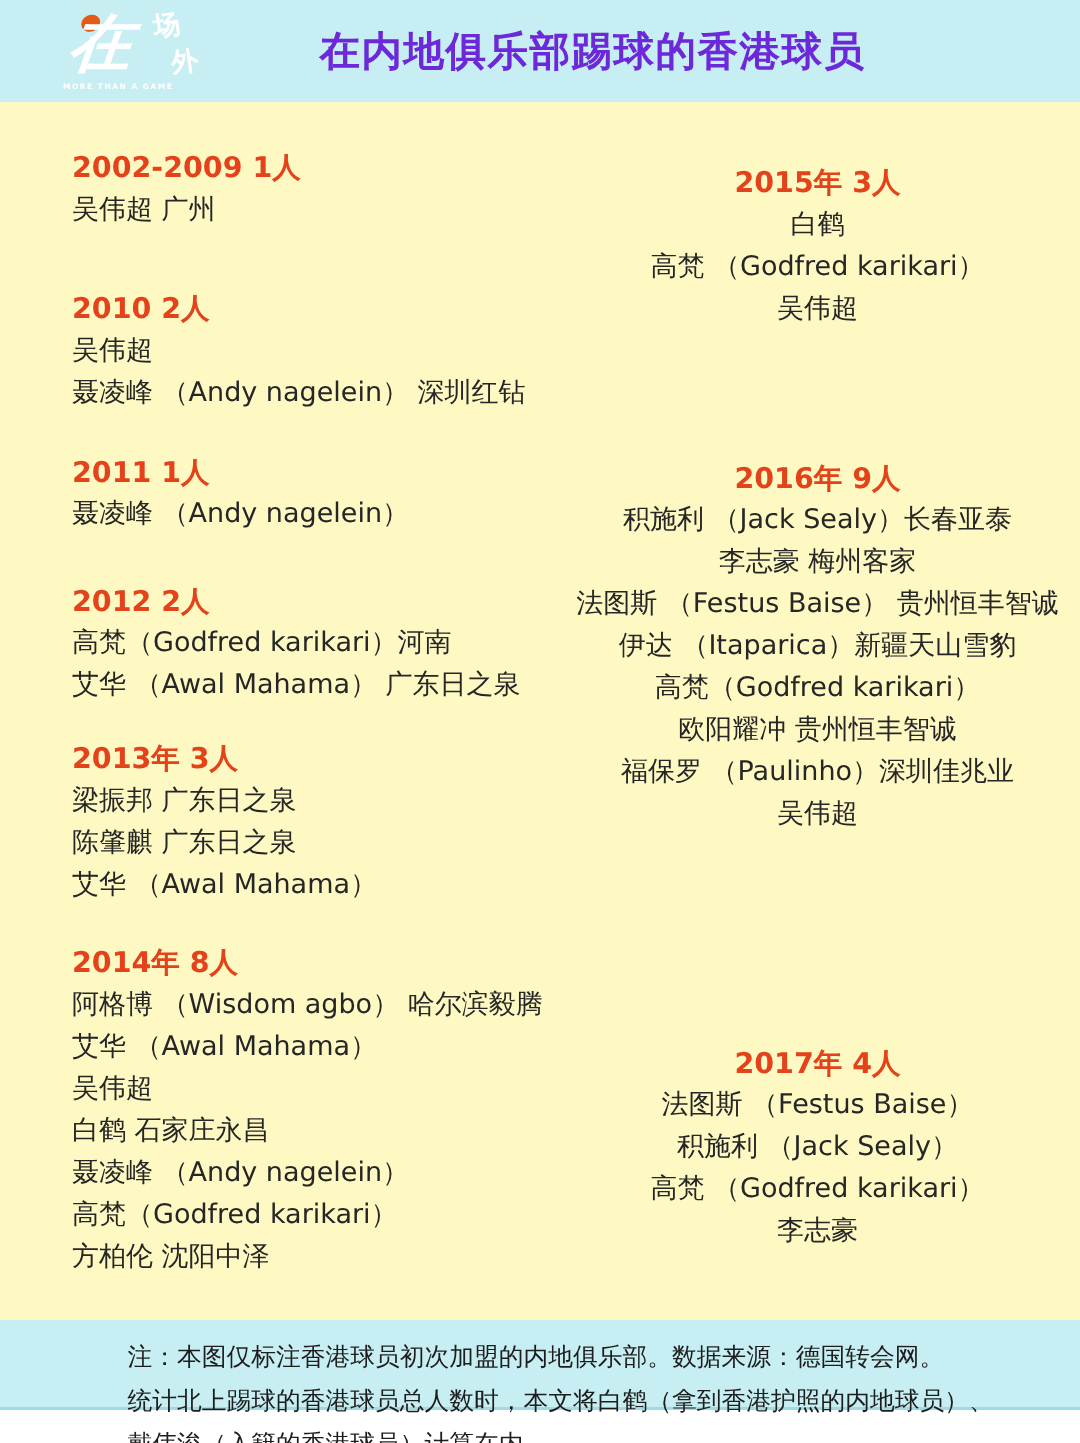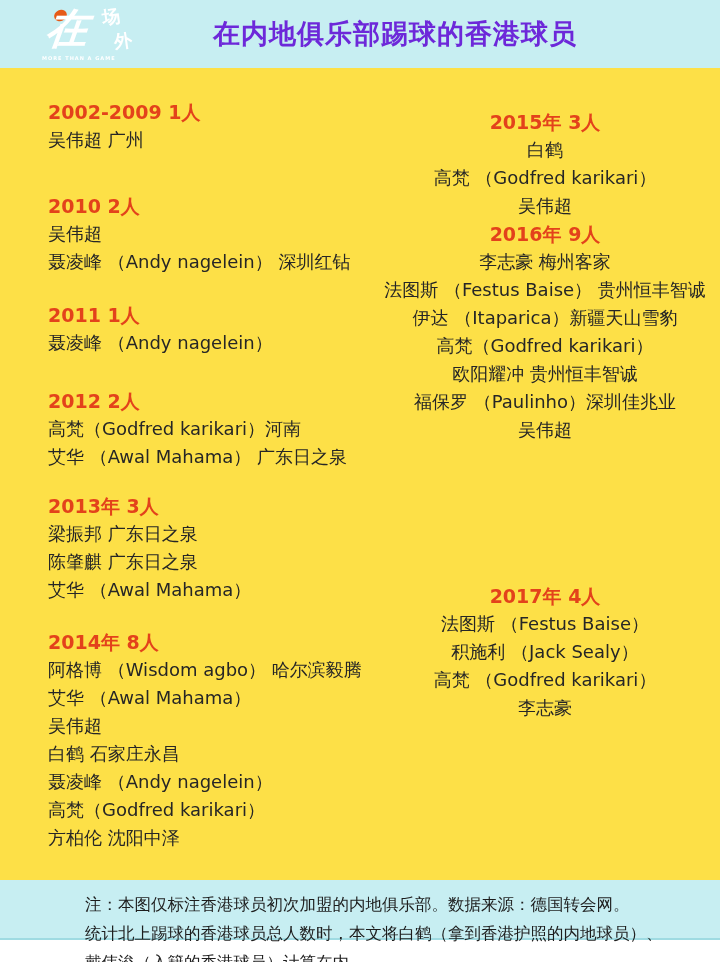--- a/index.html
+++ b/index.html
@@ -42,21 +42,21 @@
   }
   .logo-stack .s-bottom{
     display:block;font-size:18px;color:#fff;margin-left:12px;margin-top:1px;transform:rotate(-8deg);
   }
   .logo-tagline{
     position:absolute;left:2px;top:53px;width:100px;
     font-size:5px;letter-spacing:1px;color:#fff;white-space:nowrap;
     font-weight:bold;
   }
   
-  .content{position:absolute;left:0;top:68px;width:720px;height:868px;background:#fde047;}
+  .content{position:absolute;left:0;top:68px;width:720px;height:868px;background:#fef9c3;}
   .col{position:absolute;top:0;padding-top:30px;}
   .col-left{left:48px;width:322px;}
   .col-right{left:374px;width:342px;text-align:center;}
   .year-section{margin:0;}
   .year-heading{
     font-size:19px;font-weight:bold;
     color:var(--heading-red,#e3421b);
     line-height:28px;white-space:nowrap;
   }
   .player-line{
@@ -131,22 +131,23 @@
           <div class="player-line">方柏伦 沈阳中泽</div>
         </section>
       </div>
     <div class="col col-right">
         <section class="year-section" style="margin-top: 10px;">
           <div class="year-heading">2015年 3人</div>
           <div class="player-line">白鹤</div>
           <div class="player-line">高梵 （Godfred karikari）</div>
           <div class="player-line">吴伟超</div>
         </section>
-        <section class="year-section" style="">
+        <section class="year-section" style="margin-top: 85px;">
           <div class="year-heading">2016年 9人</div>
+          <div class="player-line">积施利 （Jack Sealy）长春亚泰</div>
           <div class="player-line">李志豪 梅州客家</div>
           <div class="player-line">法图斯 （Festus Baise） 贵州恒丰智诚</div>
           <div class="player-line">伊达 （Itaparica）新疆天山雪豹</div>
           <div class="player-line">高梵（Godfred karikari）</div>
           <div class="player-line">欧阳耀冲 贵州恒丰智诚</div>
           <div class="player-line">福保罗 （Paulinho）深圳佳兆业</div>
           <div class="player-line">吴伟超</div>
         </section>
         <section class="year-section" style="margin-top: 138px;">
           <div class="year-heading">2017年 4人</div>

